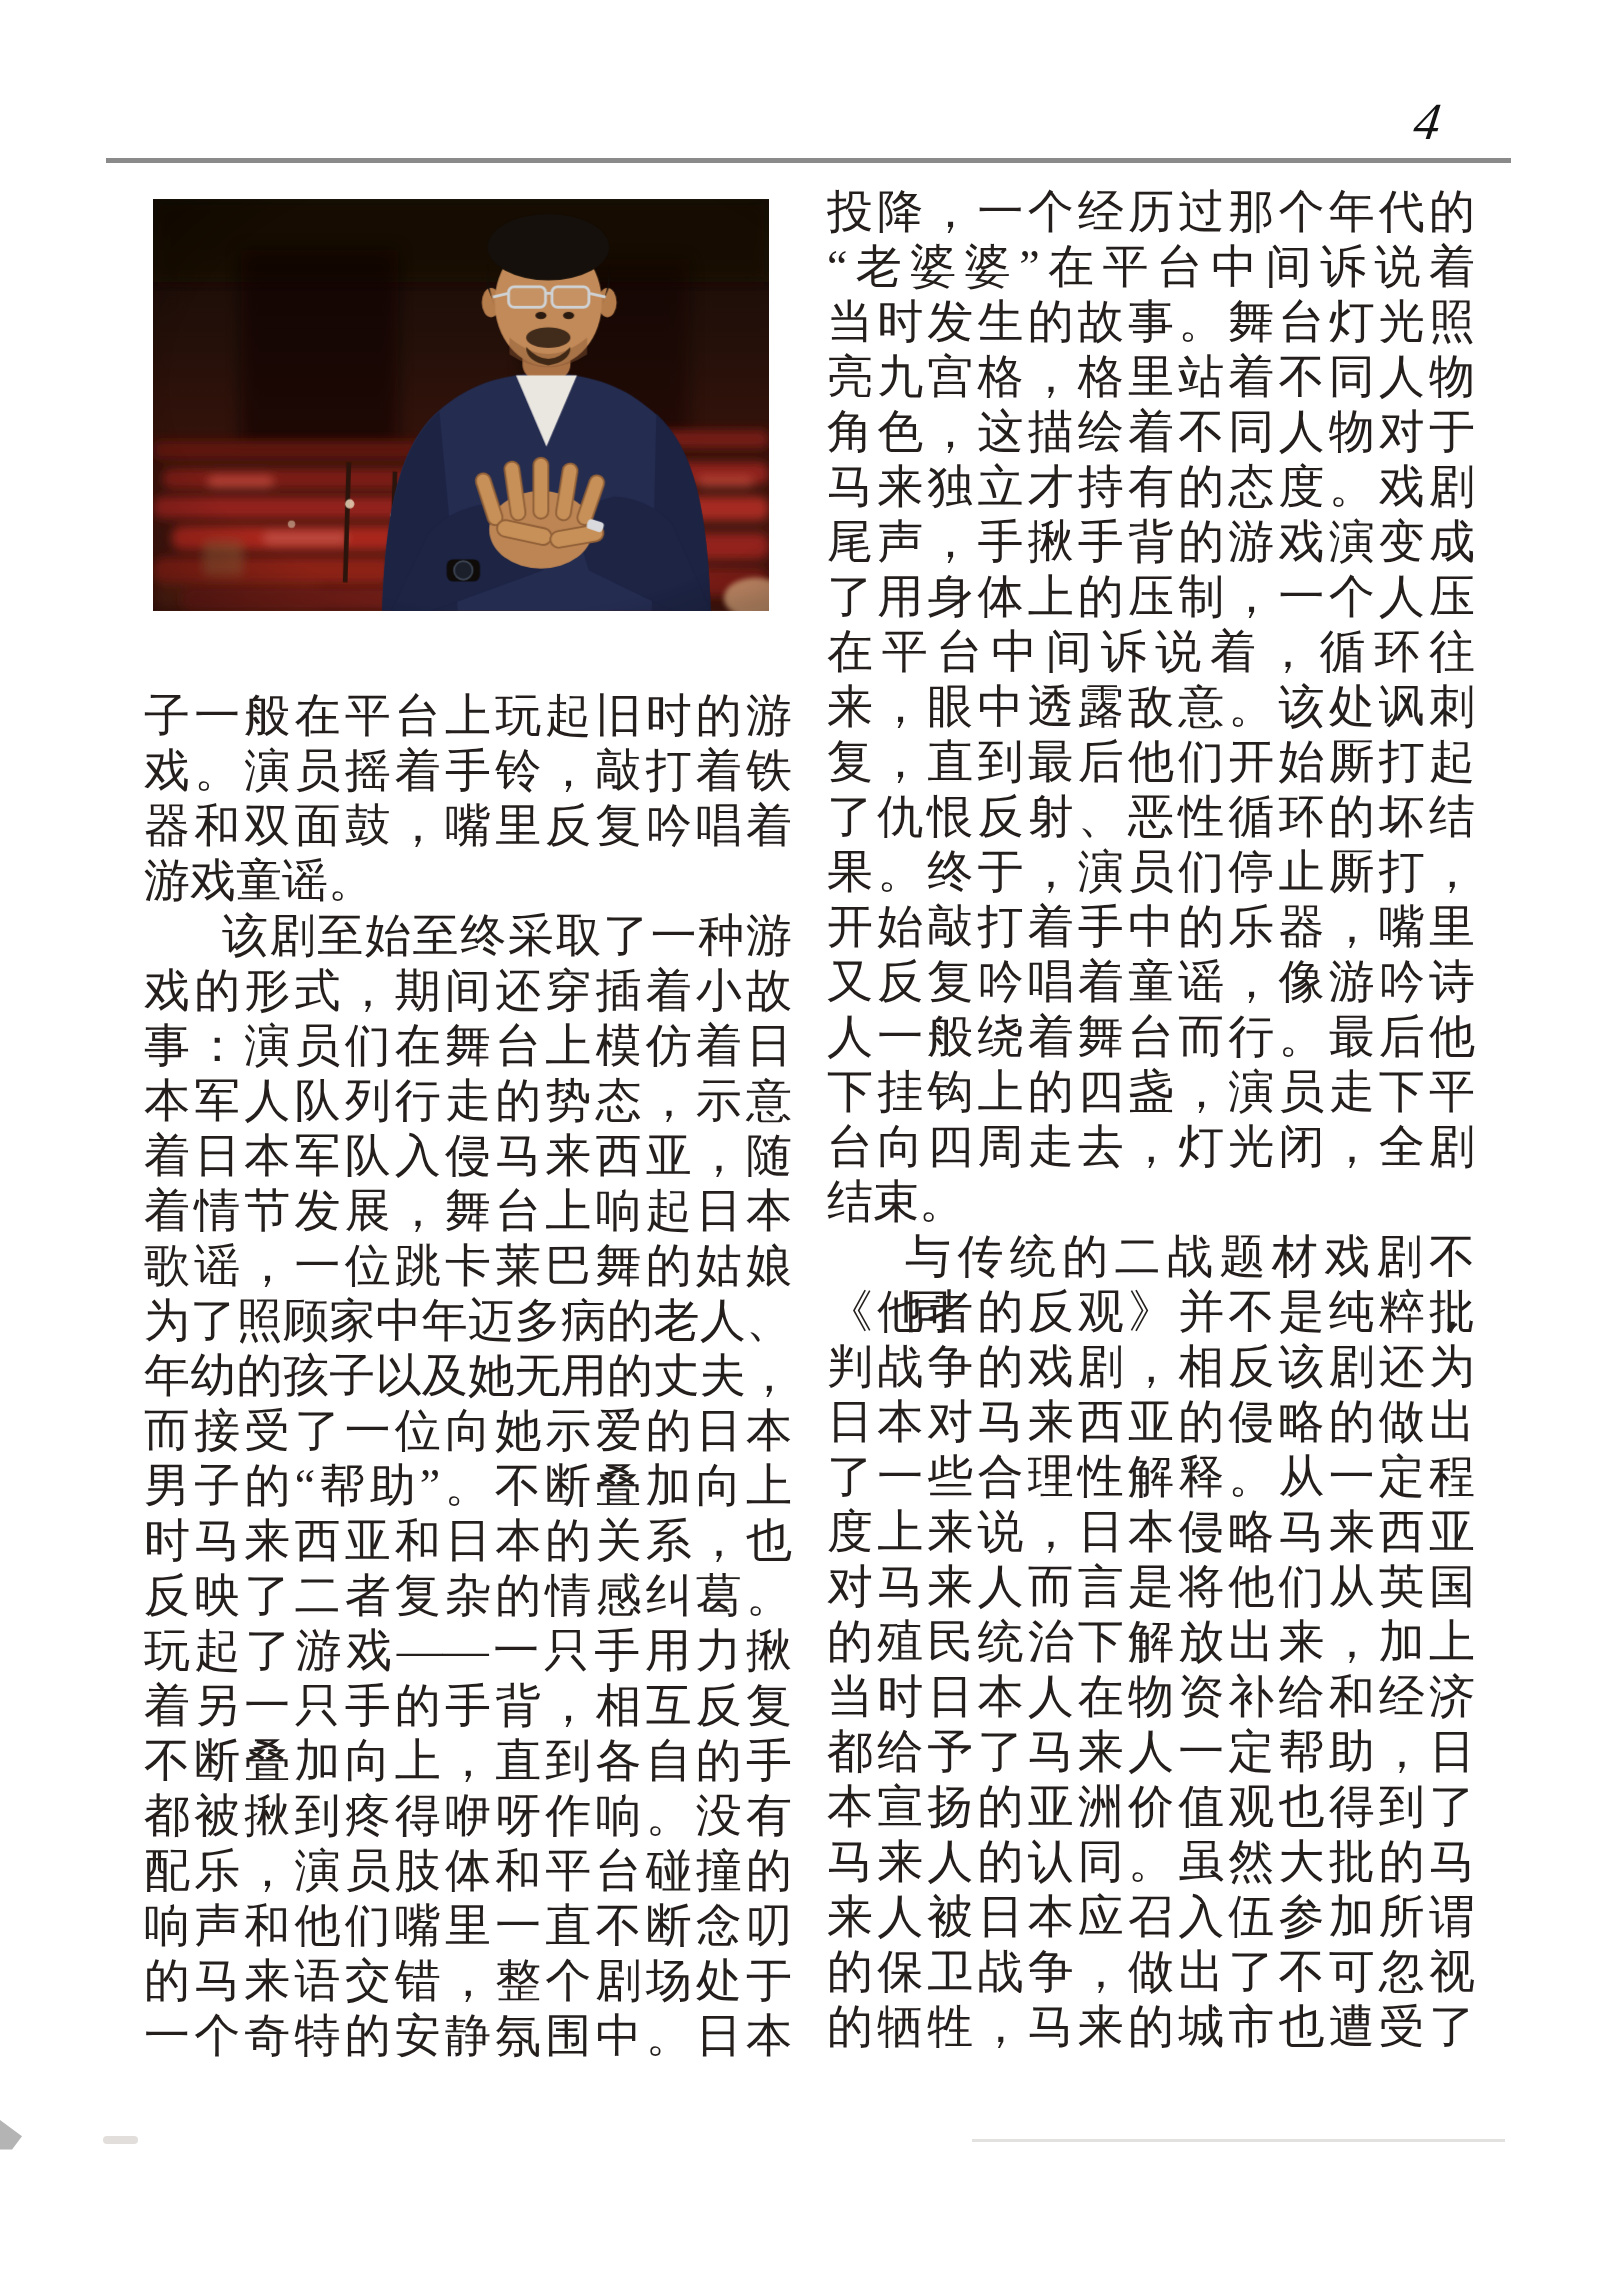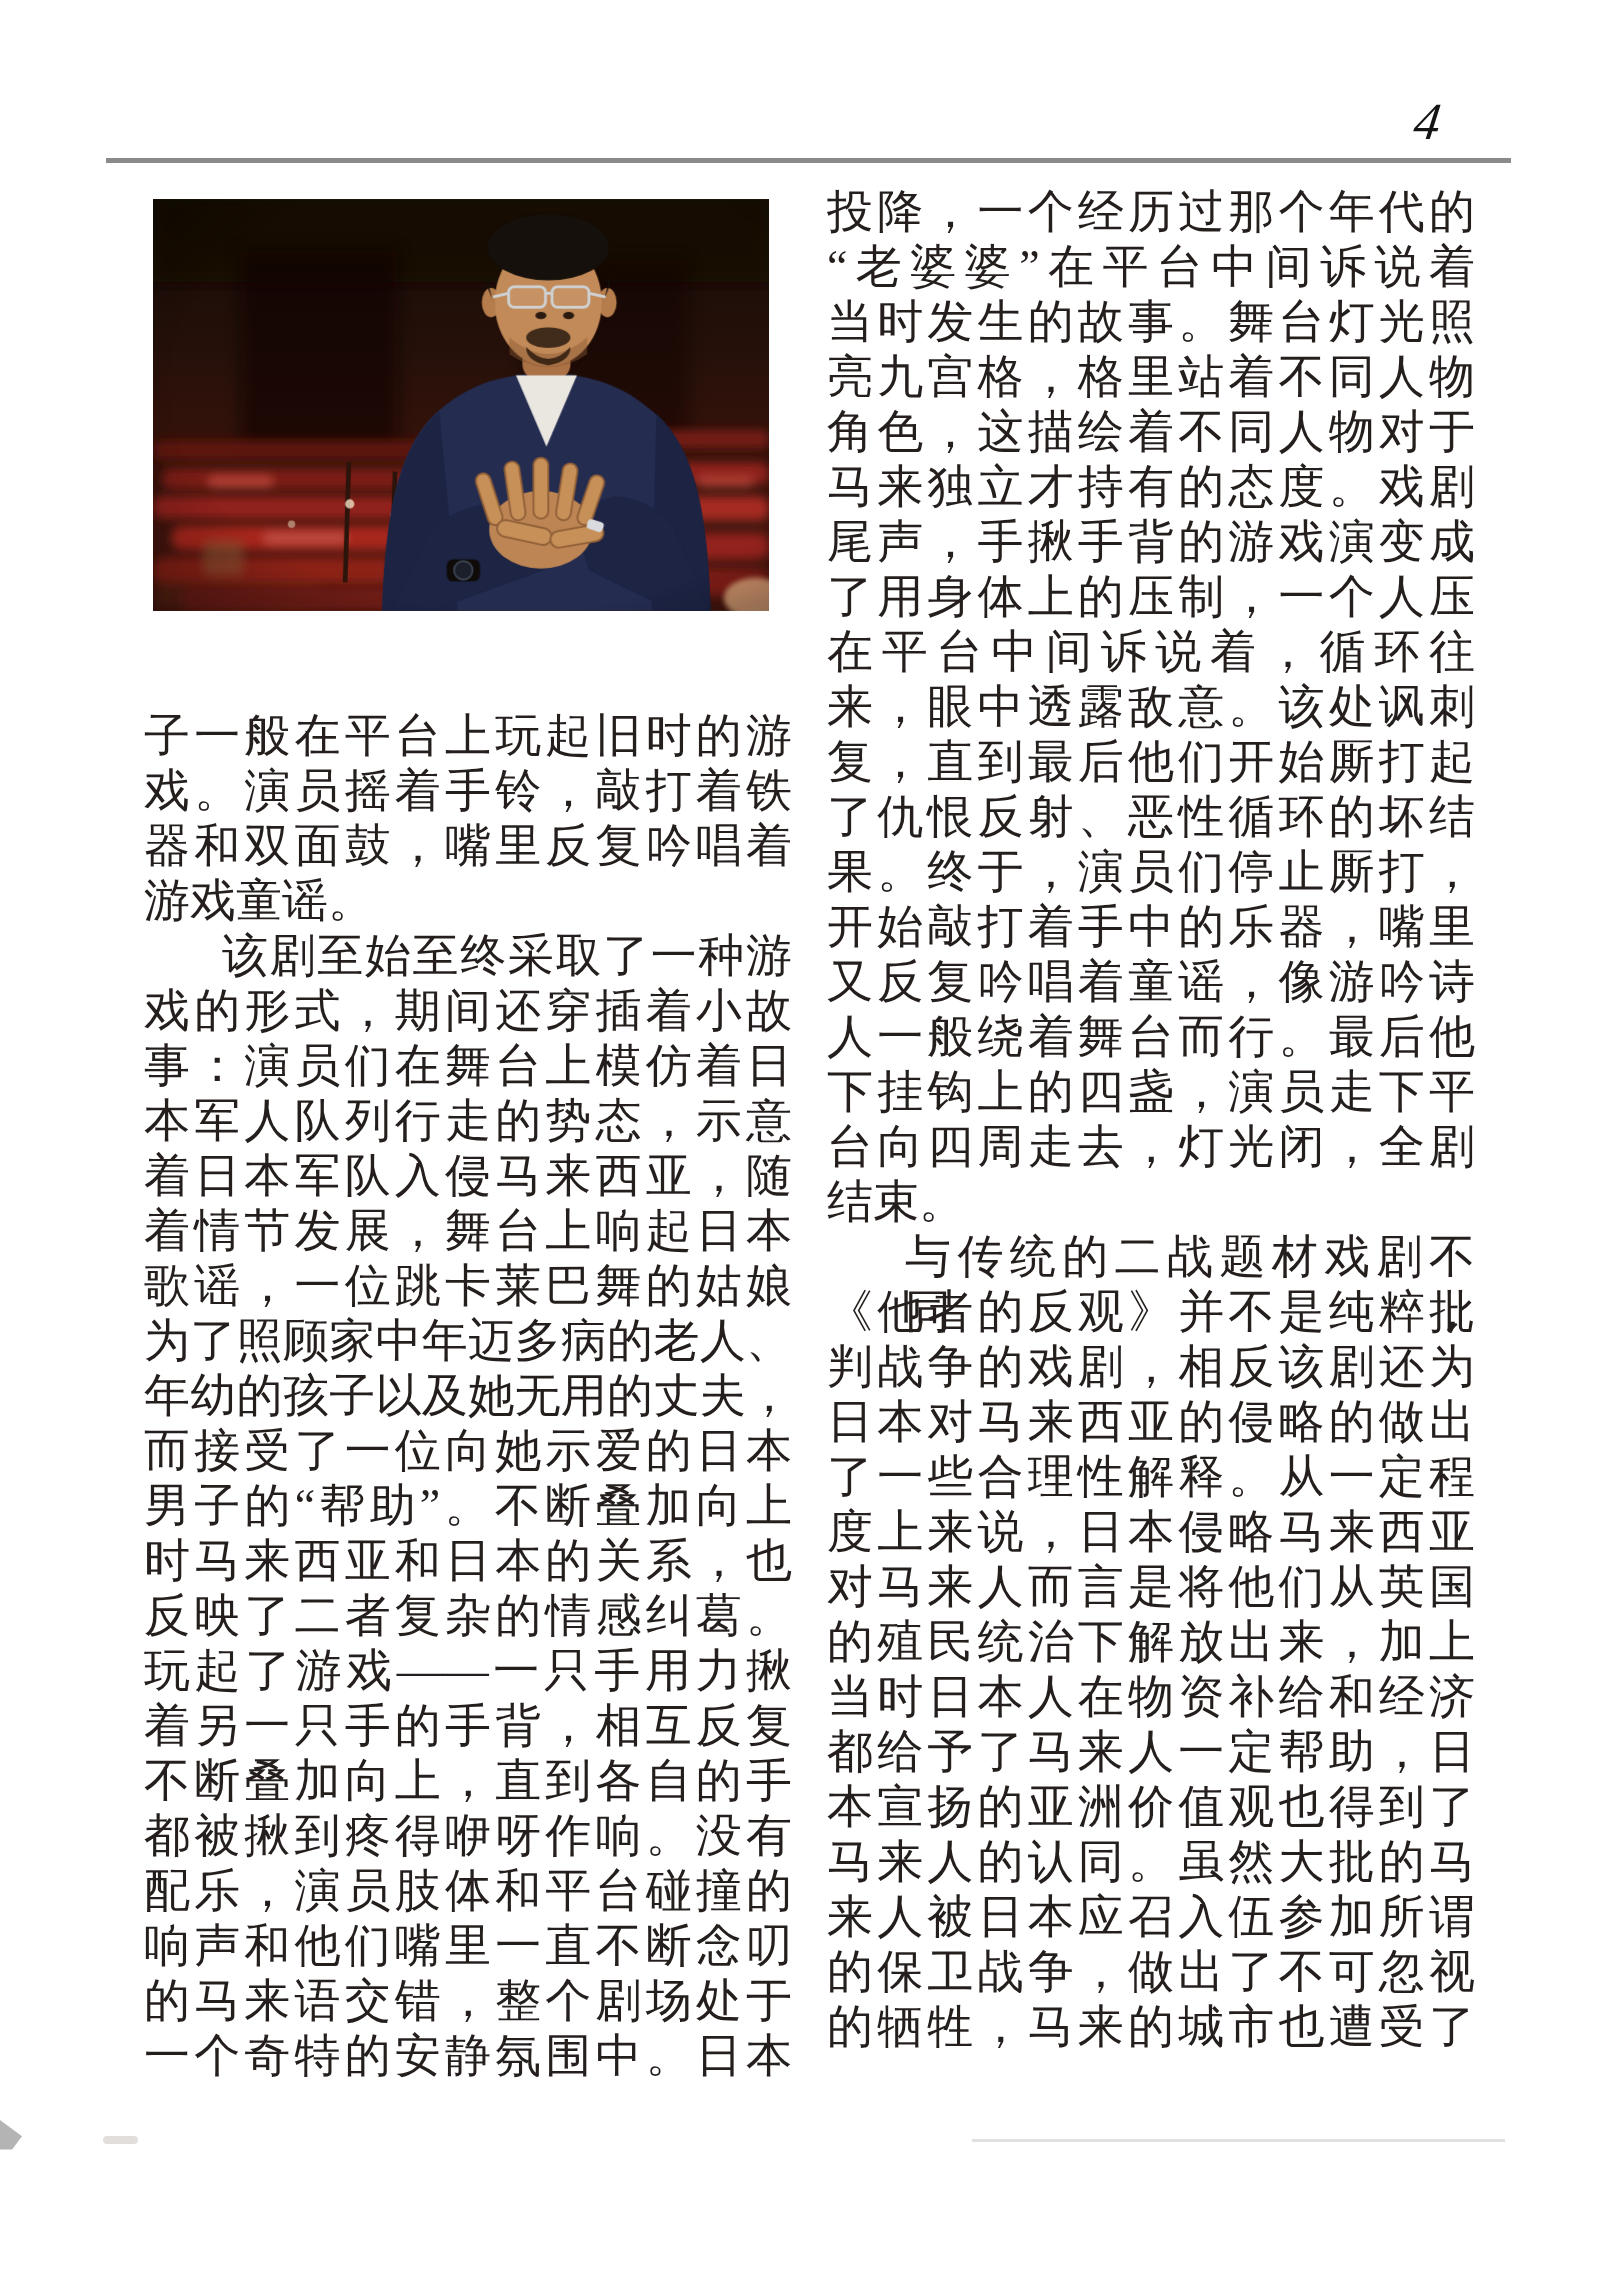--- a/index.html
+++ b/index.html
@@ -19,21 +19,21 @@
   .header-rule {
     position:absolute; left:106px; top:158px;
     width:1405px; height:4.6px; background:#8a8a8a;
   }
   .photo {
     position:absolute; left:153px; top:199px;
     width:616px; height:412px; overflow:hidden;
   }
   .photo svg { display:block; }
   .text-col { position:absolute; width:648px; color:#241f1d;font-family:Liberation Serif, serif; }
-  .col-left  { left:144px; top:688px;margin-top:20px; }
+  .col-left  { left:144px; top:688px; }
   .col-right { left:827px; top:184px; }
   .line {
     height:55px; line-height:55px; font-size:46px;
     text-align:justify; text-align-last:justify;
     white-space:normal; overflow:visible;
   }
   .line.short  { text-align-last:left; }
   .line.indent { padding-left:78px; }
   .artifact-line {
     position:absolute; left:972px; top:2139px;

